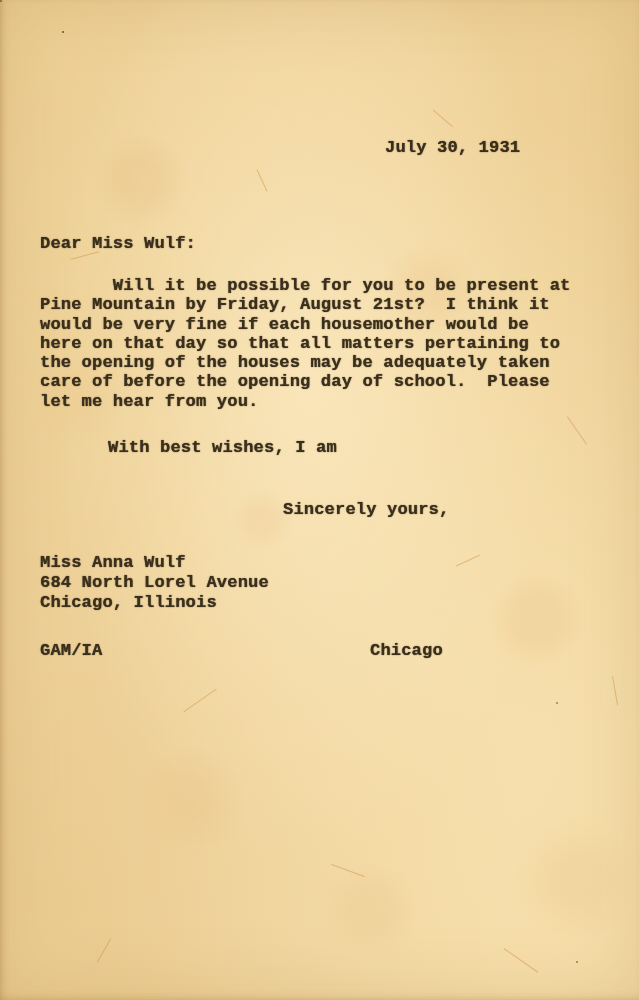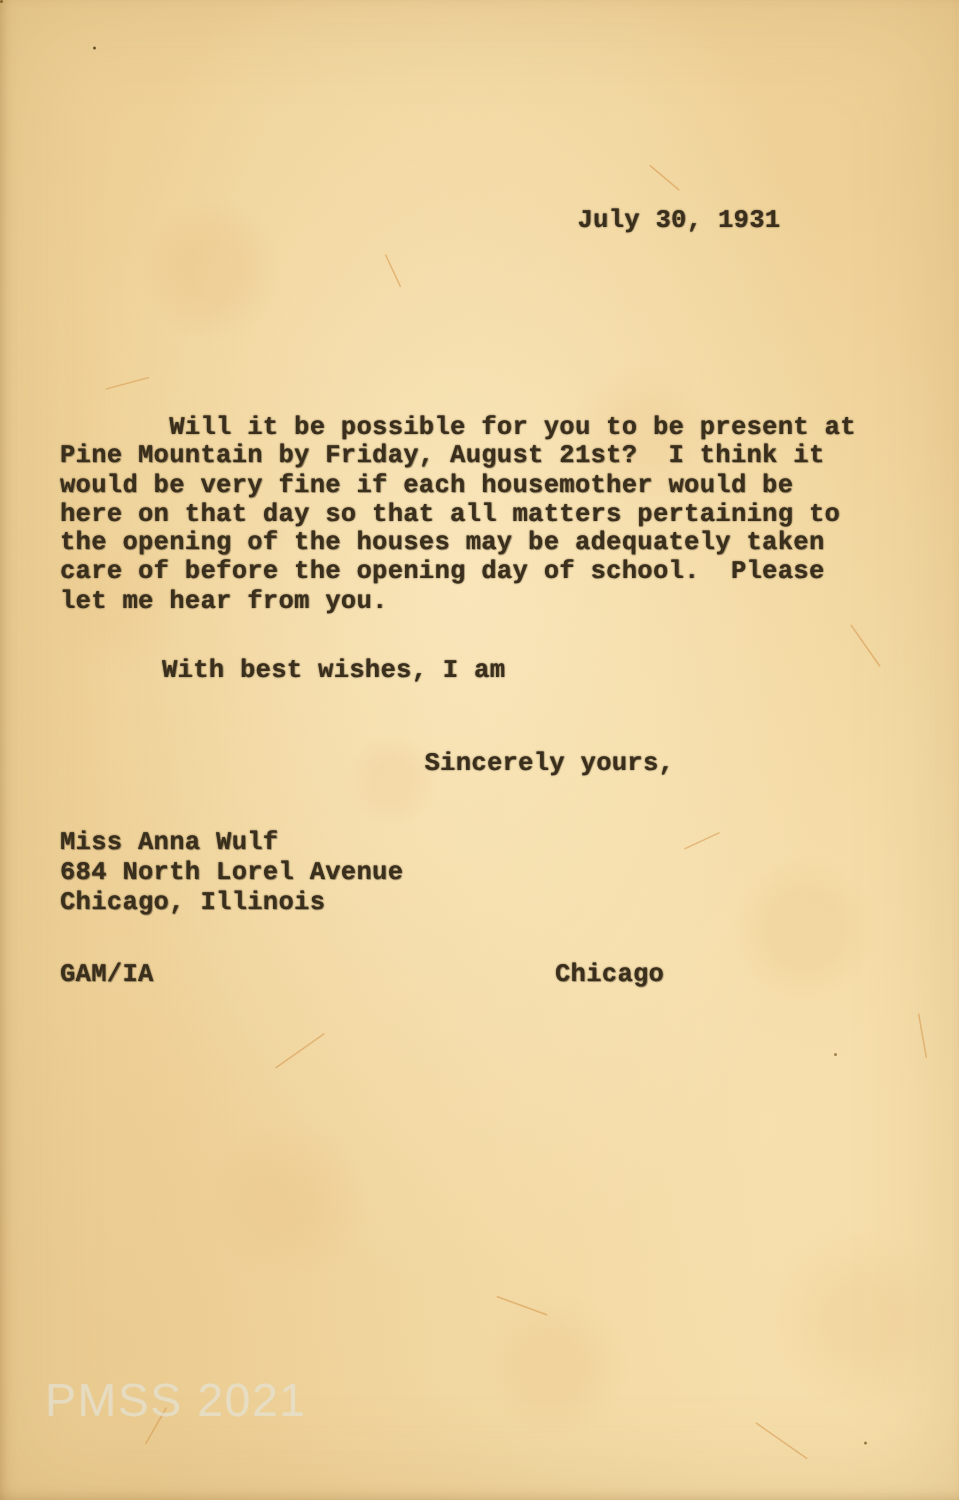--- a/index.html
+++ b/index.html
@@ -96,20 +96,21 @@
   <div class="fiber" style="left:180px;top:700px;width:40px;transform:rotate(-35deg);"></div>
   <div class="fiber" style="left:600px;top:690px;width:30px;transform:rotate(80deg);"></div>
   <div class="fiber" style="left:330px;top:870px;width:36px;transform:rotate(20deg);"></div>
   <div class="fiber" style="left:90px;top:950px;width:28px;transform:rotate(-60deg);"></div>
   <div class="fiber" style="left:500px;top:960px;width:42px;transform:rotate(35deg);"></div>
   <div class="fiber" style="left:250px;top:180px;width:24px;transform:rotate(65deg);"></div>
   <div class="fiber" style="left:455px;top:560px;width:26px;transform:rotate(-25deg);"></div>
 
   <div class="txt" style="left:385px;top:138px;">July 30, 1931</div>
 
+  <div class="txt" style="left:40px;top:234px;">Dear Miss Wulf:</div>
 
   <div class="txt" style="left:40px;top:276px;width:540px;">       Will it be possible for you to be present at
 Pine Mountain by Friday, August 21st?  I think it
 would be very fine if each housemother would be
 here on that day so that all matters pertaining to
 the opening of the houses may be adequately taken
 care of before the opening day of school.  Please
 let me hear from you.</div>
 
   <div class="txt" style="left:283px;top:500px;">Sincerely yours,</div>
@@ -118,14 +119,13 @@
 
   <div>
     <div class="txt" style="left:40px;top:553px;text-align:right;">Miss Anna Wulf</div>
     <div class="txt" style="left:40px;top:573px;">684 North Lorel Avenue</div>
     <div class="txt" style="left:40px;top:593px;">Chicago, Illinois</div>
   </div>
 
   <div class="txt" style="left:40px;top:641px;">GAM/IA</div>
   <div class="txt" style="left:370px;top:641px;">Chicago</div>
 
-  <div class="watermark">PMSS 2021</div>
 </div>
 
 </body></html>

